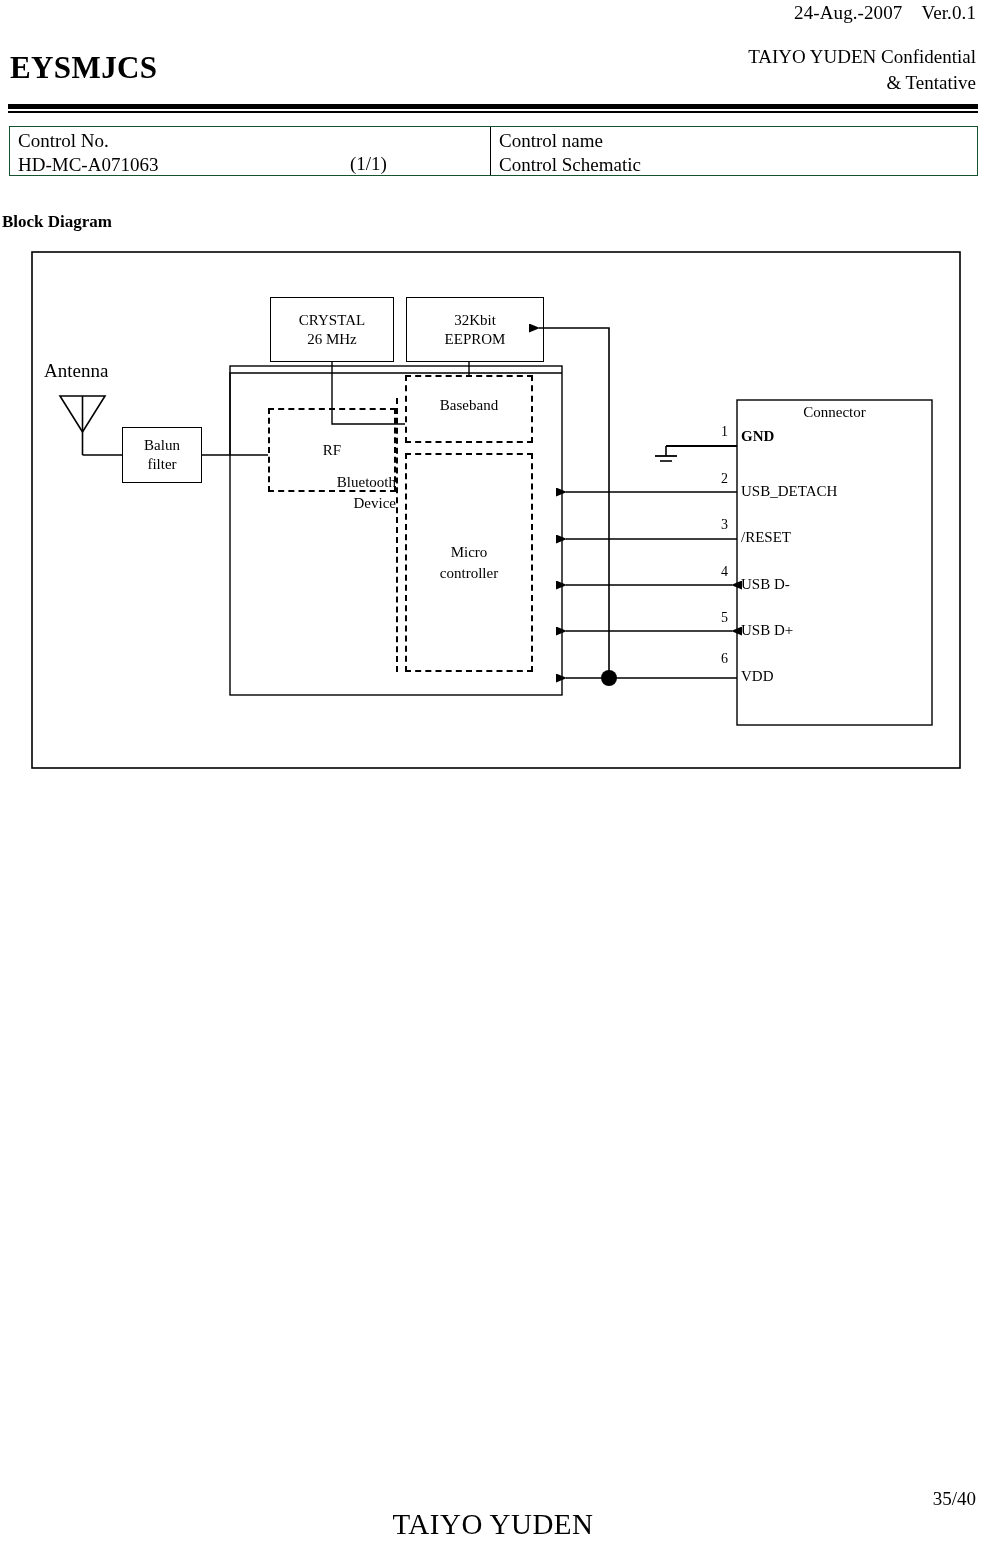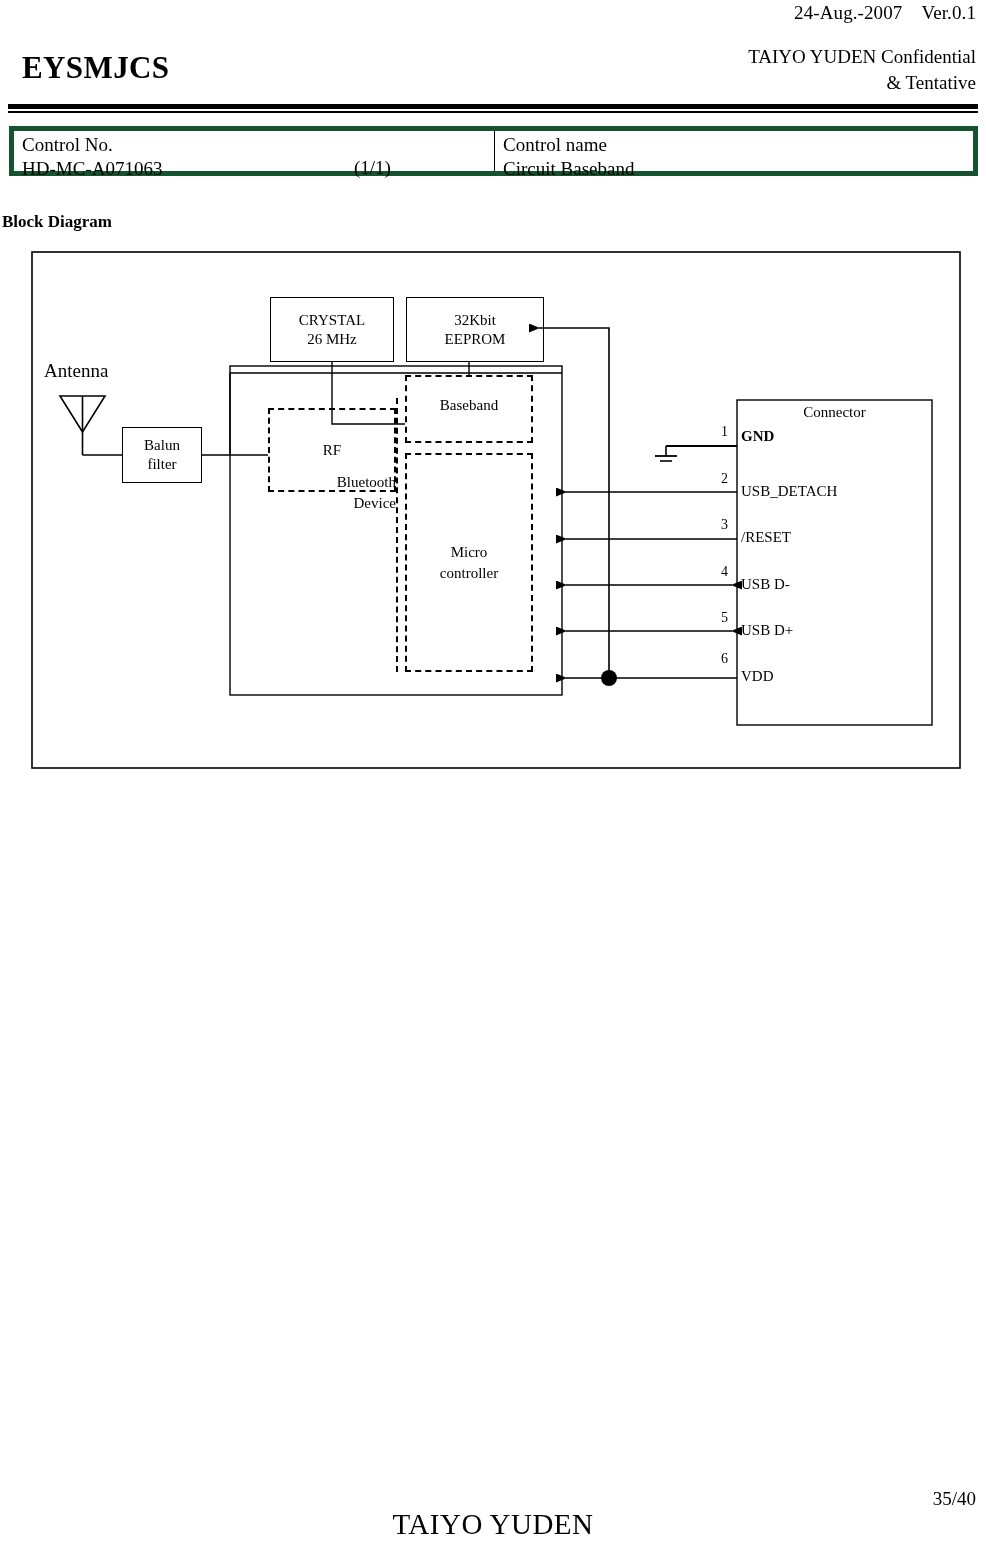--- a/index.html
+++ b/index.html
@@ -27,21 +27,21 @@
   #date-version {
     position: absolute;
     right: 10px;
     top: 2px;
     font-size: 19px;
     white-space: pre;
     letter-spacing: 0.1px;
   }
   #product-title {
     position: absolute;
-    left: 22px;
+    left: 10px;
     top: 50px;
     font-size: 31px;
     font-weight: bold;
     letter-spacing: 0.4px;
   }
   #confidential-block {
     position: absolute;
     right: 10px;
     top: 44px;
     text-align: right;
@@ -72,21 +72,21 @@
     background: #000;
   }
 
   
   #control-table {
     position: absolute;
     left: 9px;
     top: 126px;
     width: 969px;
     height: 50px;
-    border: 5px solid #14532d;
+    border: 1px solid #14532d;
     box-sizing: border-box;
   }
   #control-table .cell {
     position: absolute;
     top: 0;
     height: 100%;
     box-sizing: border-box;
     padding: 2px 8px 0 8px;
   }
   #control-table .cell-left  { left: 0;    width: 481px; border-right: 1px solid #000; }
@@ -216,21 +216,21 @@
 </div>
 
 <div id="control-table">
   <div class="cell cell-left">
     <div class="line">Control No.</div>
     <div class="line">HD-MC-A071063</div>
     <div id="page-count">(1/1)</div>
   </div>
   <div class="cell cell-right">
     <div class="line">Control name</div>
-    <div class="line">Circuit Baseband</div>
+    <div class="line">Control Schematic</div>
   </div>
 </div>
 
 <div id="block-diagram-title">Block Diagram</div>
 
 <div id="diagram-area">
 
   <svg id="diagram" width="986" height="800" viewBox="0 0 986 800" xmlns="http://www.w3.org/2000/svg">
     <defs>
       <marker id="arrL" markerWidth="11" markerHeight="9" refX="1" refY="4.5" orient="auto" markerUnits="userSpaceOnUse">

